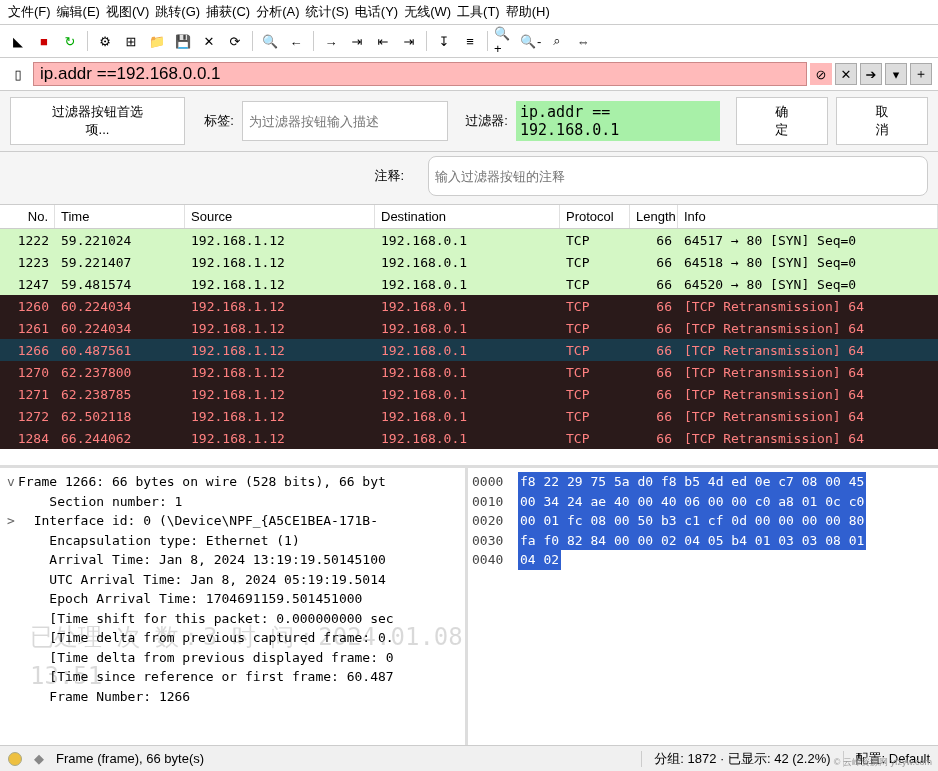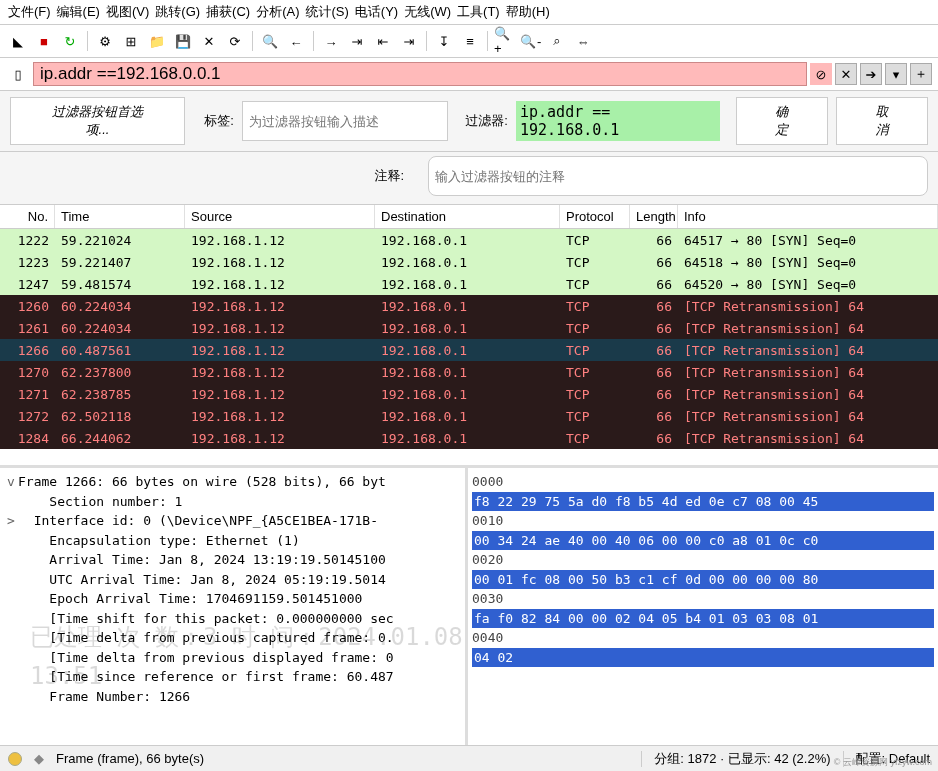--- a/index.html
+++ b/index.html
@@ -9,40 +9,40 @@
 .toolbar { background:#fff; border-bottom:1px solid #ccc; display:flex; padding:4px 6px; gap:2px; align-items:center; }
 .tbtn { width:24px; height:24px; display:inline-flex; align-items:center; justify-content:center; border:1px solid transparent; }
 .tsep { width:1px; height:20px; background:#ccc; margin:0 3px; }
 .filterbar { background:#fff; border-bottom:1px solid #ccc; display:flex; padding:4px 6px; align-items:center; gap:3px; }
 .filter-input { flex:1; background:#ffbaba; border:1px solid #c88; padding:3px 6px; font-size:17px; height:24px; }
 .fbtn { width:22px; height:22px; display:inline-flex; align-items:center; justify-content:center; background:#ddd; border:1px solid #aaa; }
 .config-row { background:#f5f5f5; border-bottom:1px solid #ccc; padding:6px 10px; display:flex; align-items:center; gap:8px; }
 .config-row .lbl { width:44px; text-align:right; }
 .config-input { border:1px solid #ccc; padding:3px 6px; font-size:13px; height:40px; }
 .flt-val { background:#a8f0a8; padding:2px 4px; font-family:Consolas,monospace; font-size:15px; }
-.btn { background:#fff; border:1px solid #ccc; padding:5px 33px; font-size:13px;font-style:italic; }
+.btn { background:#fff; border:1px solid #ccc; padding:5px 33px; font-size:13px; }
 .config-row2 { background:#f5f5f5; border-bottom:1px solid #ccc; padding:4px 10px 8px 10px; display:flex; align-items:center; gap:24px;justify-content:flex-end; }
 .packet-list { background:#fff; flex:0 0 260px; overflow:hidden; display:flex; flex-direction:column; }
 .pkt-head { display:flex; border-bottom:1px solid #ccc; background:#fff; font-size:13px; }
 .pkt-head > div { padding:4px 6px; border-right:1px solid #e0e0e0; }
 .pkt-body { flex:1; overflow:auto; font-family:Consolas,monospace; font-size:13px; }
 .pkt-row { display:flex; height:22px; align-items:center; }
 .pkt-row > div { padding:1px 6px; overflow:hidden; white-space:nowrap; }
 .c-no { width:55px; text-align:right; } .c-time { width:130px; } .c-src { width:190px; } .c-dst { width:185px; } .c-pro { width:70px; } .c-len { width:48px; text-align:right; } .c-info { flex:1; }
 .row-green { background:#d4f7c5; color:#000; }
 .row-dark { background:#2a1a1a; color:#ff8080; }
 .row-sel { background:#1a3a4a; color:#ff8080; }
 .splitter-h { height:3px; background:#ddd; cursor:row-resize; }
 .bottom { display:flex; flex:1; overflow:hidden; background:#fff; }
 .detail { flex:0 0 465px; overflow:auto; font-family:Consolas,monospace; font-size:13px; padding:4px; line-height:1.5; }
 .detail .line { white-space:nowrap; }
 .tree-arrow { display:inline-block; width:14px; text-align:center; color:#666; }
 .splitter-v { width:3px; background:#ddd; cursor:col-resize; }
 .hexpane { flex:1; overflow:auto; font-family:Consolas,monospace; font-size:13px; padding:4px; background:#fff; line-height:1.5; }
-.hex-row { display:flex;flex-direction:column; }
+.hex-row { display:flex; }
 .hex-off { width:46px; color:#444; }
 .hex-sel { background:#3060d0; color:#fff; padding:0 2px; }
 .statusbar { background:#f0f0f0; border-top:1px solid #ccc; display:flex; align-items:center; padding:3px 8px; gap:12px; font-size:13px; height:26px; }
 .status-led { width:14px; height:14px; border-radius:50%; background:#eec040; border:1px solid #aa8; }
 .status-sep { flex:1; }
 .status-div { width:1px; height:16px; background:#ccc; }
 .watermark { position:absolute; bottom:2px; right:6px; font-size:9px; color:#999; }
 .wm-txt { position:absolute; left:30px; bottom:50px; font-size:24px; color:rgba(0,0,0,0.15); pointer-events:none; line-height:1.6; }
 </style>
 </head>

